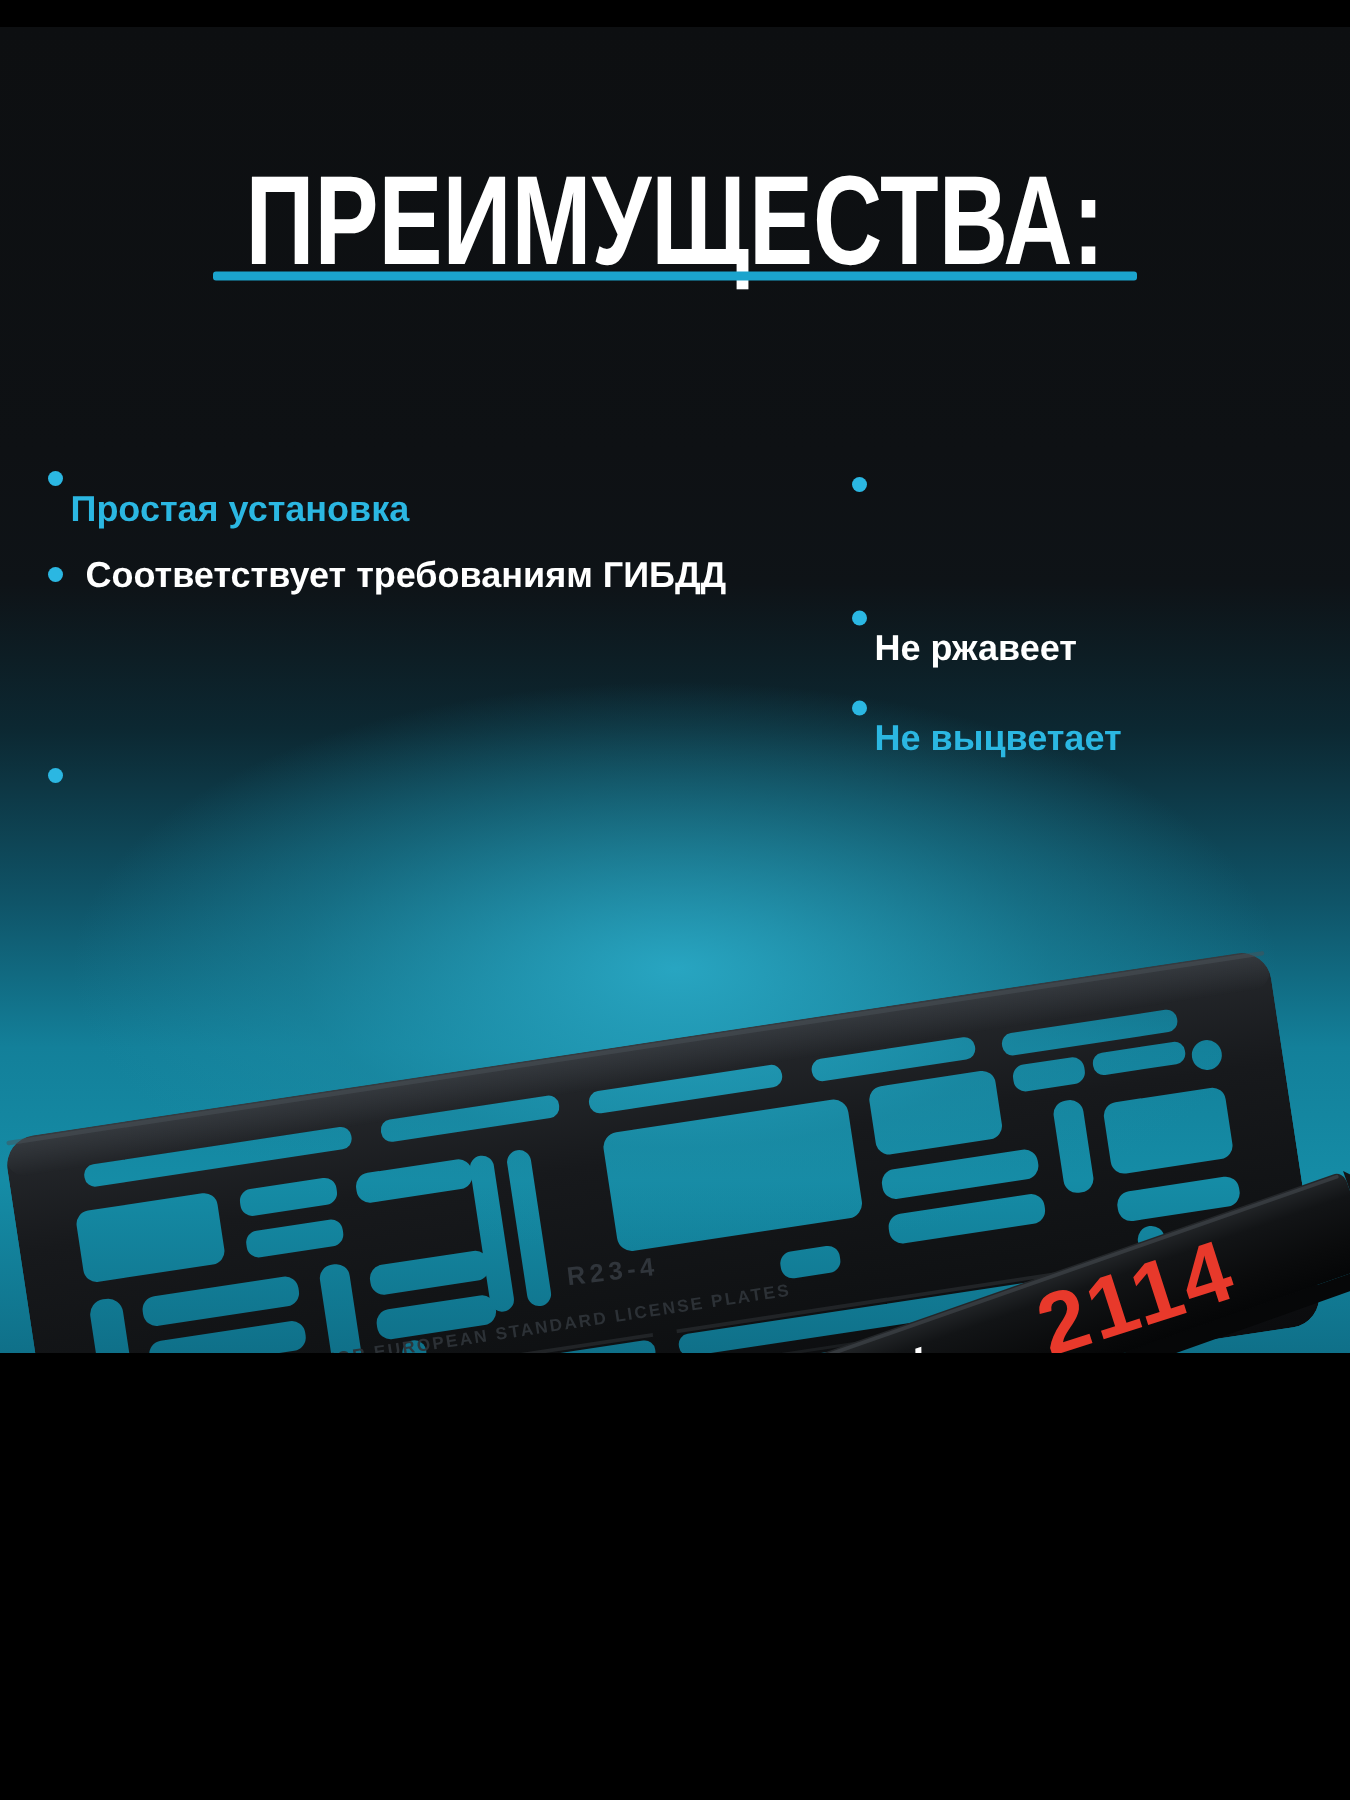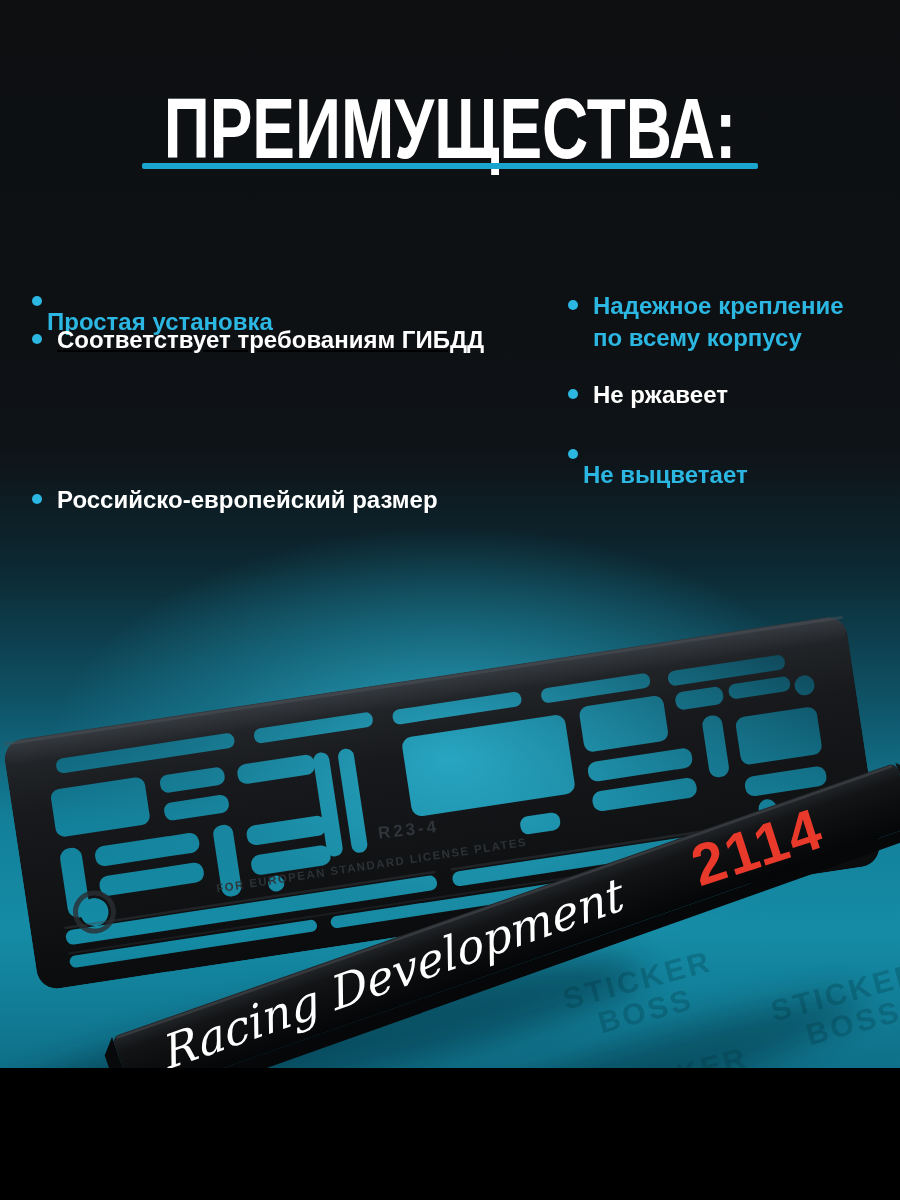--- a/index.html
+++ b/index.html
@@ -1,17 +1,17 @@
 <!DOCTYPE html>
 <html><head>
 <meta charset="utf-8">
 <style>
   html,body{margin:0;padding:0;background:#000;}
   .page{
-    position:relative;width:900px;height:1068px;margin:0 auto;overflow:hidden;
+    position:relative;width:900px;height:884px;margin:18px auto;overflow:hidden;
     font-family:"Liberation Sans",sans-serif;
     background:
       radial-gradient(ellipse 62% 30% at 50% 71%, rgba(44,176,205,0.85) 0%, rgba(30,140,165,0.45) 45%, rgba(0,0,0,0) 72%),
       linear-gradient(180deg,#0d0f11 0%,#0e1114 32%,#0e1317 42%,#0c2832 53%,#0f5468 66%,#13809a 77%,#158CA6 87%,#0f7089 100%);
   }
   .title{
     position:absolute;top:80px;left:0;width:900px;text-align:center;
     color:#ffffff;font-weight:bold;font-size:64px;letter-spacing:0px;
     transform:scaleY(1.32);transform-origin:50% 0;white-space:nowrap;
   }
@@ -20,26 +20,26 @@
     width:616px;height:6px;background:#1BA4CD;border-radius:2px;
   }
   .benefit{position:absolute;display:flex;font-weight:bold;font-size:24px;line-height:32px;}
   .benefit .dot{flex:0 0 auto;width:10px;height:10px;border-radius:50%;background:#2BB7E2;margin-top:10px;}
   .benefit .txt{margin-left:15px;}
   .cyan .txt{color:#2BB7E2;}
   .white .txt{color:#ffffff;}
   .col-left{left:32px;width:470px;}
   .col-right{left:568px;width:300px;}
   .l1{top:286px;flex-direction:column;}
-  .l2{top:324px;text-decoration:underline;}
+  .l2{top:350px;}
   .l3{top:394px;}
   .l3 .dot{margin-top:37px;}
   .l4{top:484px;}
   .r1{top:290px;}
-  .r2{top:379px;}
+  .r2{top:379px;flex-direction:column;}
   .r3{top:439px;flex-direction:column;}
   .l3 .txt{max-width:450px;}
   .r1 .txt{max-width:270px;}
   .product-svg{position:absolute;left:0;top:600px;width:900px;height:600px;}
 </style>
 </head>
 <body>
 
 <div class="page">
 
@@ -49,26 +49,24 @@
   <div class="benefit cyan col-left l1">
     <span class="dot"></span>
     <span class="txt">Простая установка</span>
   </div>
   <div class="benefit white col-left l2">
     <span class="dot"></span>
     <span class="txt">Соответствует требованиям ГИБДД</span>
   </div>
   <div class="benefit white col-left l4">
     <span class="dot"></span>
-    <span class="txt">Российско-европейский размер</span>
   </div>
 
   <div class="benefit cyan col-right r1">
     <span class="dot"></span>
-    <span class="txt">Надежное крепление по всему корпусу</span>
   </div>
   <div class="benefit white col-right r2">
     <span class="dot"></span>
     <span class="txt">Не ржавеет</span>
   </div>
   <div class="benefit cyan col-right r3">
     <span class="dot"></span>
     <span class="txt">Не выцветает</span>
   </div>
 

